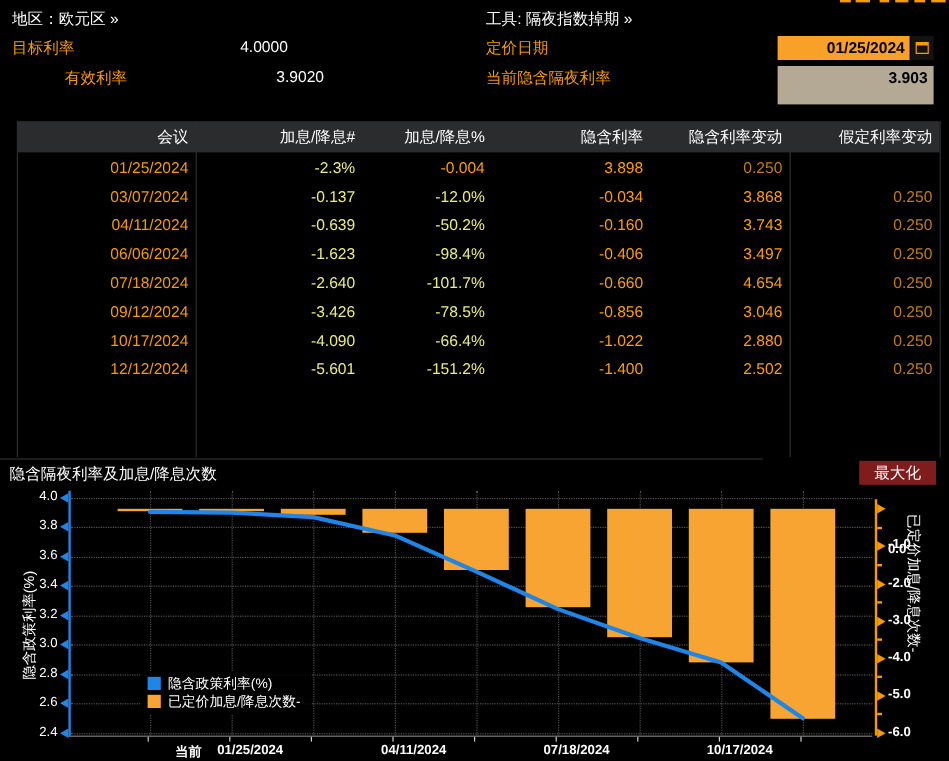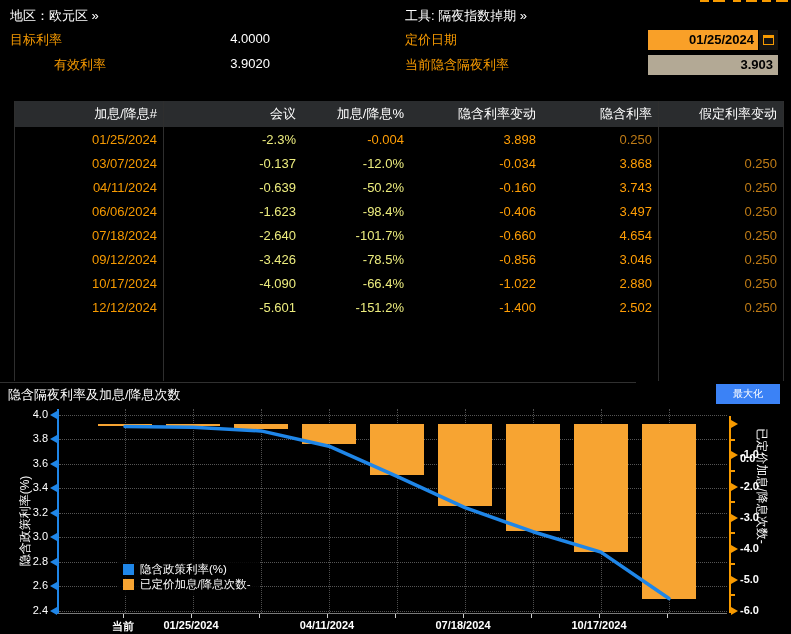--- a/index.html
+++ b/index.html
@@ -24,31 +24,31 @@
   .cell{text-align:right;padding-right:6px;font-size:13px;white-space:nowrap;overflow:hidden;}
   .t-head .cell{color:#fff;}
   .c0{color:#f79a00;}
   .c1,.c2{color:#ecec7e;}
   .c3,.c4{color:#ff9e05;}
   .c5{color:#c07c16;}
   .vline{position:absolute;width:1px;background:#2e2e2e;}
   
   #chart-sec{position:absolute;left:0;top:382px;width:636px;height:252px;background:#000;border-top:1px solid #303030;box-sizing:border-box;}
   .chart-title{color:#fff;font-size:13px;}
-  .max-btn{background:#3b82f6;color:#fff;font-size:10px;text-align:center;line-height:20px;cursor:default;}
+  .max-btn{background:#7f1d1d;color:#fff;font-size:13px;text-align:center;line-height:20px;cursor:default;}
   #plot{position:absolute;left:57px;top:26px;width:668px;height:204px;border-left:2px solid #1f86e8;border-bottom:1px solid #7a7a7a;box-sizing:content-box;}
   .hgrid{position:absolute;left:0;width:668px;height:0;border-top:1px dotted #555;}
   .vgrid{position:absolute;top:0;height:204px;width:0;border-left:1px dotted #4e4e4e;}
   .bar{position:absolute;background:#f7a432;}
   .tickL{position:absolute;color:#fff;font-size:11px;font-weight:normal;width:46px;text-align:right;}
   .triL{position:absolute;width:0;height:0;border-top:4px solid transparent;border-bottom:4px solid transparent;border-right:7px solid #1f86e8;}
   .tickR{position:absolute;color:#fff;font-size:11px;font-weight:bold;text-align:left;}
   .triR{position:absolute;width:0;height:0;border-top:4px solid transparent;border-bottom:4px solid transparent;border-left:7px solid #f79a00;}
   .minR{position:absolute;width:4px;height:2px;background:#f79a00;}
-  .xlab{position:absolute;color:#fff;font-size:11px;font-weight:bold;width:90px;text-align:center;}
+  .xlab{position:absolute;color:#fff;font-size:11px;font-weight:bold;width:90px;text-align:right;}
   .xtick{position:absolute;width:1px;height:4px;background:#cfcfcf;}
   .axis-label{position:absolute;color:#fff;font-size:12px;white-space:nowrap;}
   #legend{position:absolute;left:117px;top:177px;background:rgba(0,0,0,.85);padding:2px 8px 3px 6px;}
   .leg-row{display:flex;align-items:center;height:15px;}
   .leg-sw{width:11px;height:11px;margin-right:6px;flex:none;}
   .leg-tx{color:#fff;font-size:11.5px;white-space:nowrap;}
 </style>
 </head>
 <body>
 
@@ -60,41 +60,41 @@
     <div class="frag" style="left:733px;width:8px;"></div>
     <div class="frag" style="left:746px;width:11px;"></div>
     <div class="frag" style="left:762px;width:9px;"></div>
     <div class="frag" style="left:776px;width:12px;"></div>
   </div>
 
   <div class="abs white-label" style="left:10px;top:7px;">地区：欧元区 »</div>
   <div class="abs white-label" style="left:405px;top:7px;">工具: 隔夜指数掉期 »</div>
 
   <div class="abs orange-label" style="left:10px;top:31px;">目标利率</div>
-  <div class="abs white-value" style="left:170px;top:31px;width:100px;">4.0000</div>
+  <div class="abs white-value" style="left:170px;top:31px;width:100px;text-align:center;">4.0000</div>
   <div class="abs orange-label" style="left:10px;top:56px;margin-left:44px;">有效利率</div>
   <div class="abs white-value" style="left:170px;top:56px;width:100px;">3.9020</div>
 
   <div class="abs orange-label" style="left:405px;top:31px;">定价日期</div>
   <div class="abs date-box" style="left:648px;top:30px;width:110px;height:20px;">01/25/2024</div>
   <div class="abs cal-btn" style="left:759px;top:30px;width:19px;height:20px;">
     <span class="cal-glyph"></span>
   </div>
 
   <div class="abs orange-label" style="left:405px;top:56px;">当前隐含隔夜利率</div>
-  <div class="abs tan-box" style="left:648px;top:55px;width:130px;height:20px;">3.903</div>
+  <div class="abs tan-box" style="left:648px;top:55px;width:130px;height:32px;">3.903</div>
 
   <div class="abs vline" style="left:14px;top:101px;height:280px;"></div>
   <div id="rate-table">
     <div class="t-row t-head" id="table-head">
+        <div class="cell">会议</div>
         <div class="cell">加息/降息#</div>
-        <div class="cell">会议</div>
         <div class="cell">加息/降息%</div>
+        <div class="cell">隐含利率</div>
         <div class="cell">隐含利率变动</div>
-        <div class="cell">隐含利率</div>
         <div class="cell">假定利率变动</div>
       </div>
     <div id="table-body">
         <div class="t-row">
           <div class="cell c0">01/25/2024</div>
           <div class="cell c2">-2.3%</div>
           <div class="cell c3">-0.004</div>
           <div class="cell c4">3.898</div>
           <div class="cell c5">0.250</div>
         </div>

